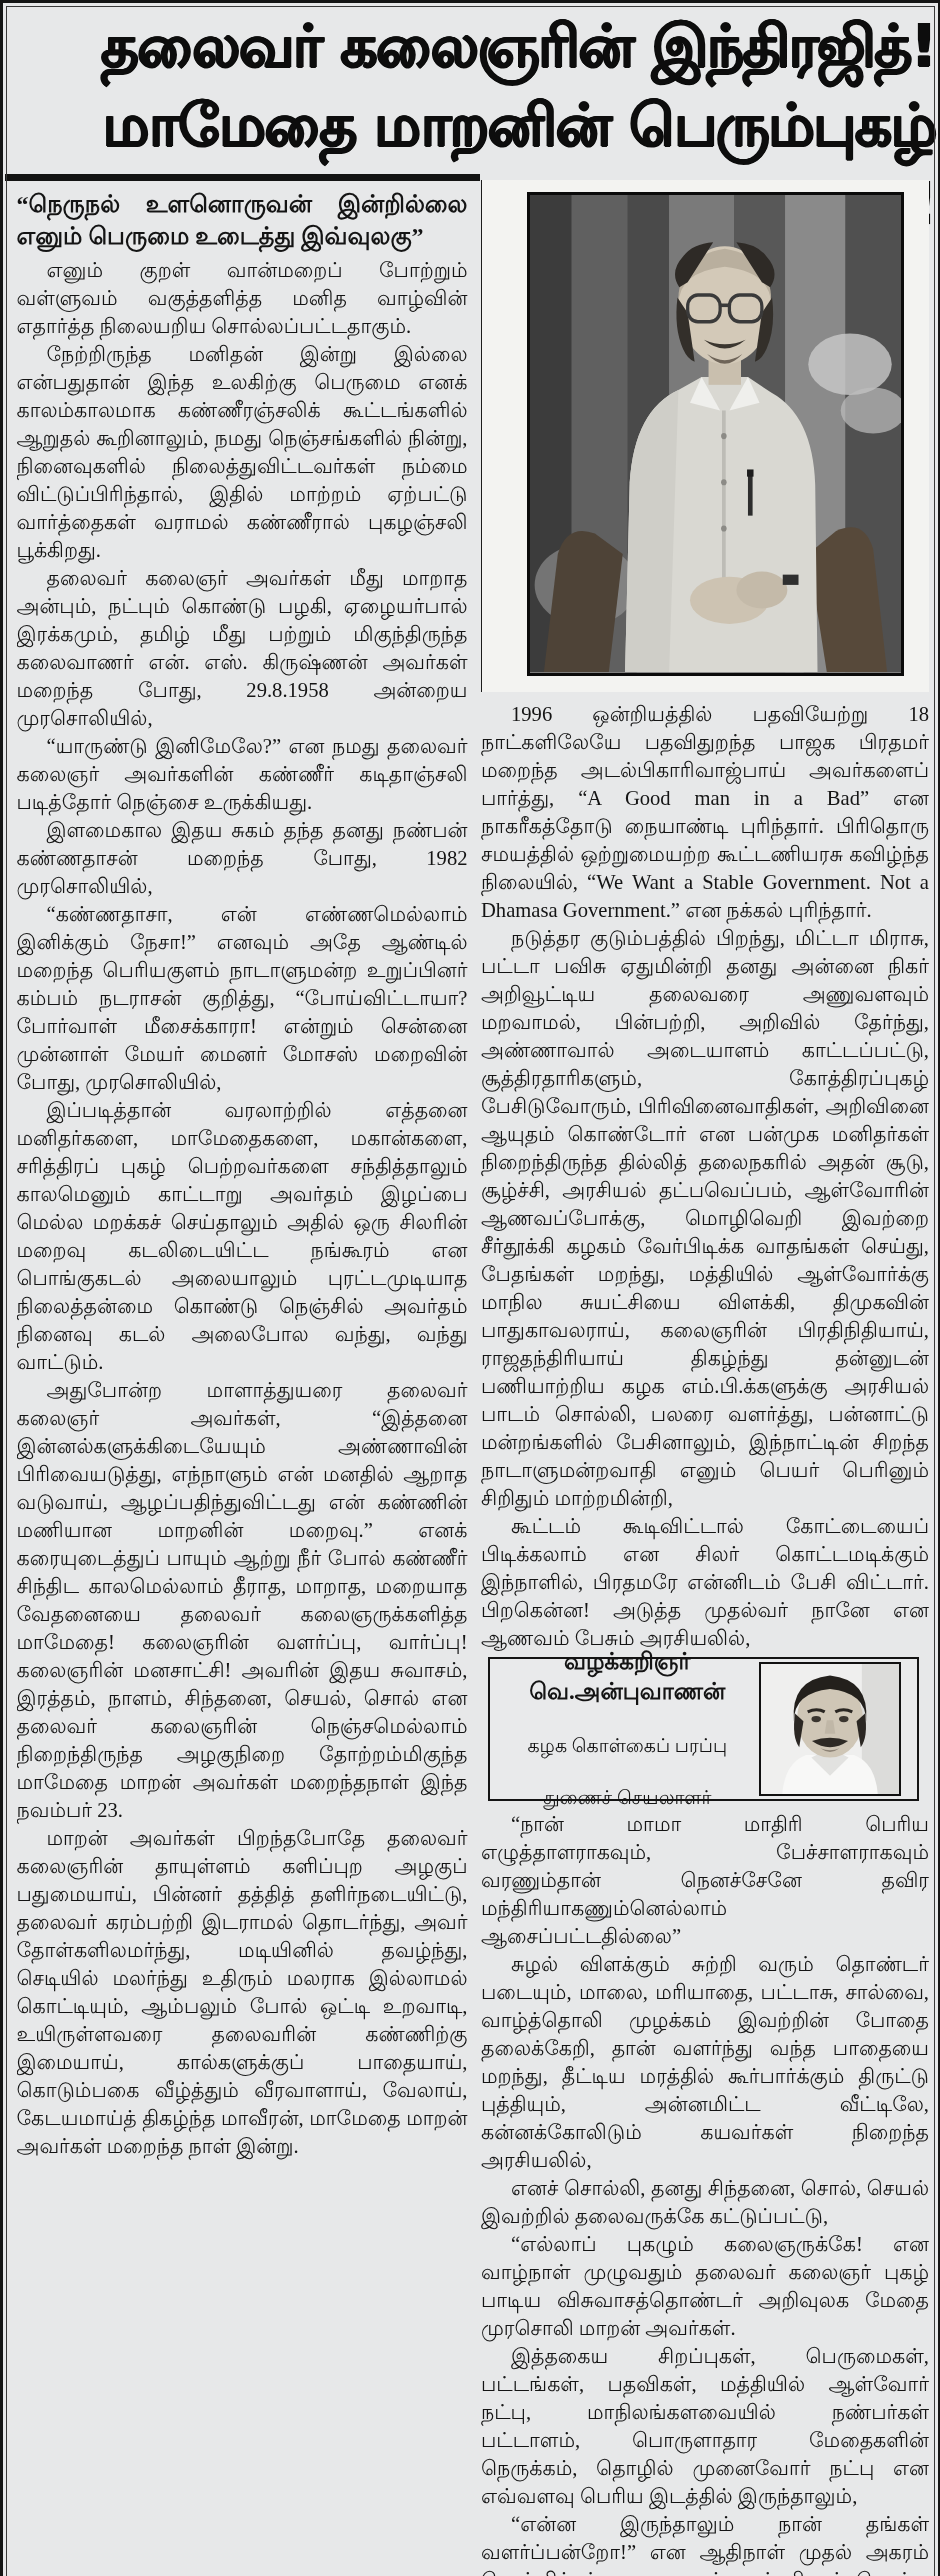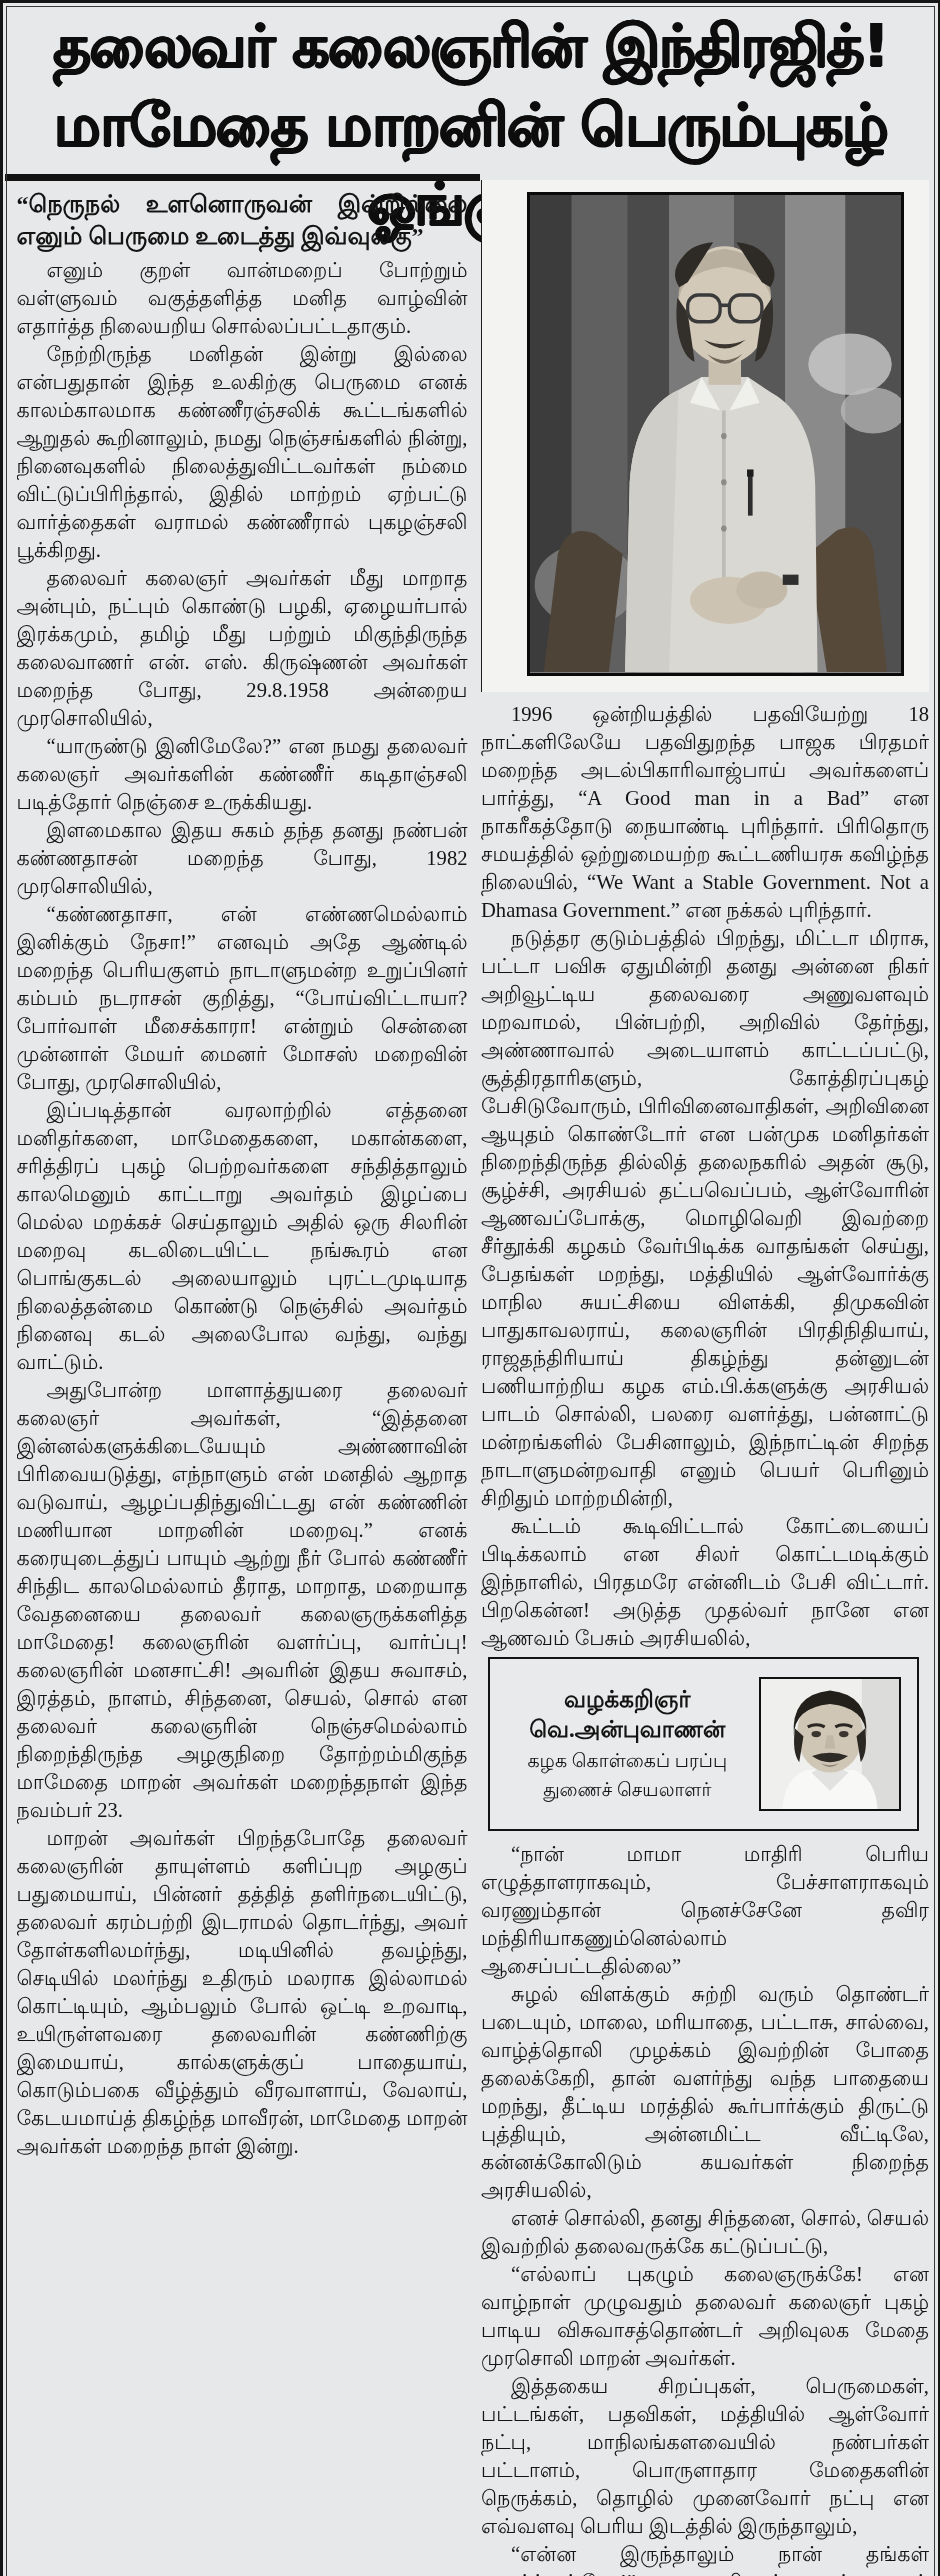--- a/index.html
+++ b/index.html
@@ -6,21 +6,21 @@
   body{
     width:941px;height:2940px;position:relative;
     background:#e7e8e9;color:#141414;
     font-family:"Liberation Serif","DejaVu Serif",serif;
     overflow:hidden;
   }
   .frame-outer{position:absolute;inset:0;border:3.1px solid #151515;pointer-events:none;z-index:50;}
   .frame-inner{position:absolute;inset:5.7px;border:1px solid #3a3a3a;pointer-events:none;z-index:50;}
 
   .headline{
-    position:absolute;top:7.2px;left:5.2px;right:5.2px;text-align:center;
+    position:absolute;top:7.2px;left:5.2px;right:5.2px;text-align:right;
     font-family:"DejaVu Sans","Liberation Sans",sans-serif;
     font-weight:bold;font-size:58px;line-height:1.36;letter-spacing:-1.5px;
     color:#0d0d0d;
     text-shadow:1px 0 0 #0d0d0d,-1px 0 0 #0d0d0d,0 1px 0 #0d0d0d,0 -0.5px 0 #0d0d0d;
   }
   .headline-rule{position:absolute;top:174px;left:5.2px;width:475px;height:6.7px;background:#131313;}
 
   .col{position:absolute;font-size:20.6px;line-height:28px;text-align:justify;overflow:hidden;}
   .col-left{left:16.5px;top:185px;width:451px;height:2740px;}
   .col-right{left:481px;top:180px;width:448px;height:2746px;}
@@ -35,25 +35,25 @@
   }
   .photo1-inner{
     flex:1;margin:12.4px 25px 16.5px 45px;border:3.1px solid #0a0a0a;
     background:#8a8a8a;overflow:hidden;
   }
   .photo1-inner svg{display:block;width:100%;height:100%;}
 
   
   .author-box{
     box-sizing:border-box;border:2.1px solid #141414;background:#e9eaeb;
-    margin:5.2px 10.3px 8.2px 7.2px;height:174px;display:flex;align-items:center;
+    margin:5.2px 10.3px 8.2px 7.2px;height:144px;display:flex;align-items:center;
   }
   .author-text{flex:1;text-align:center;text-indent:0;line-height:1.2;padding-left:5.2px;}
   .author-name{font-weight:bold;font-size:23px;line-height:1.3;}
-  .author-role{font-size:19px;line-height:1.45;margin-top:2px;}
+  .author-role{font-size:19px;line-height:1.45;margin-top:25px;}
   .author-photo{
     width:138px;height:130px;border:2.1px solid #111;margin-right:15.5px;flex:0 0 auto;
     background:#e2e2e2;overflow:hidden;
   }
   .author-photo svg{display:block;width:100%;height:100%;}
 </style>
 </head>
 <body>
 
 <div class="frame-outer"></div>

